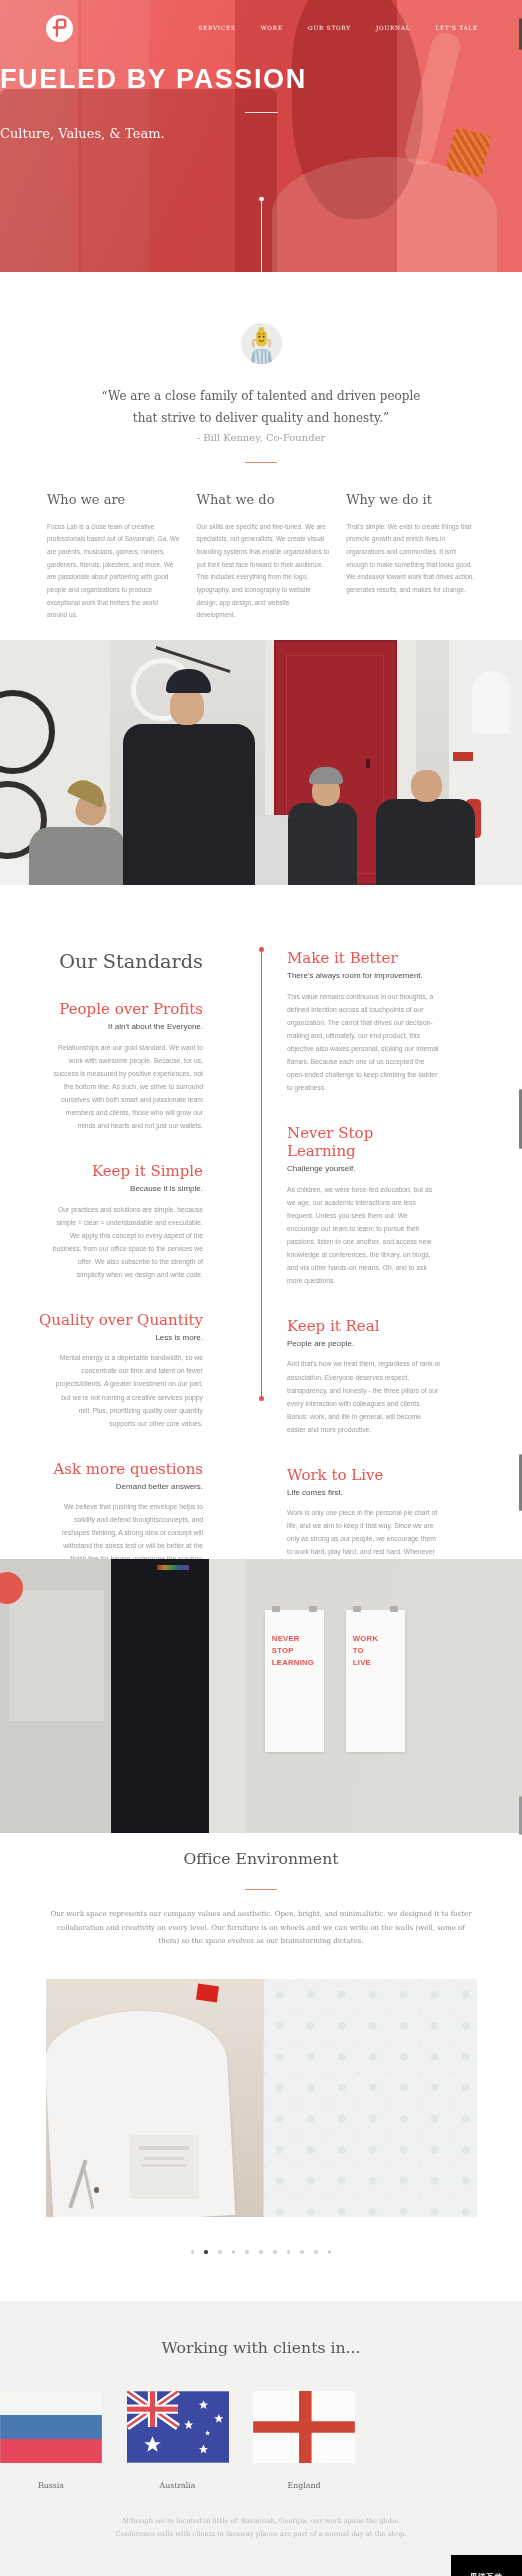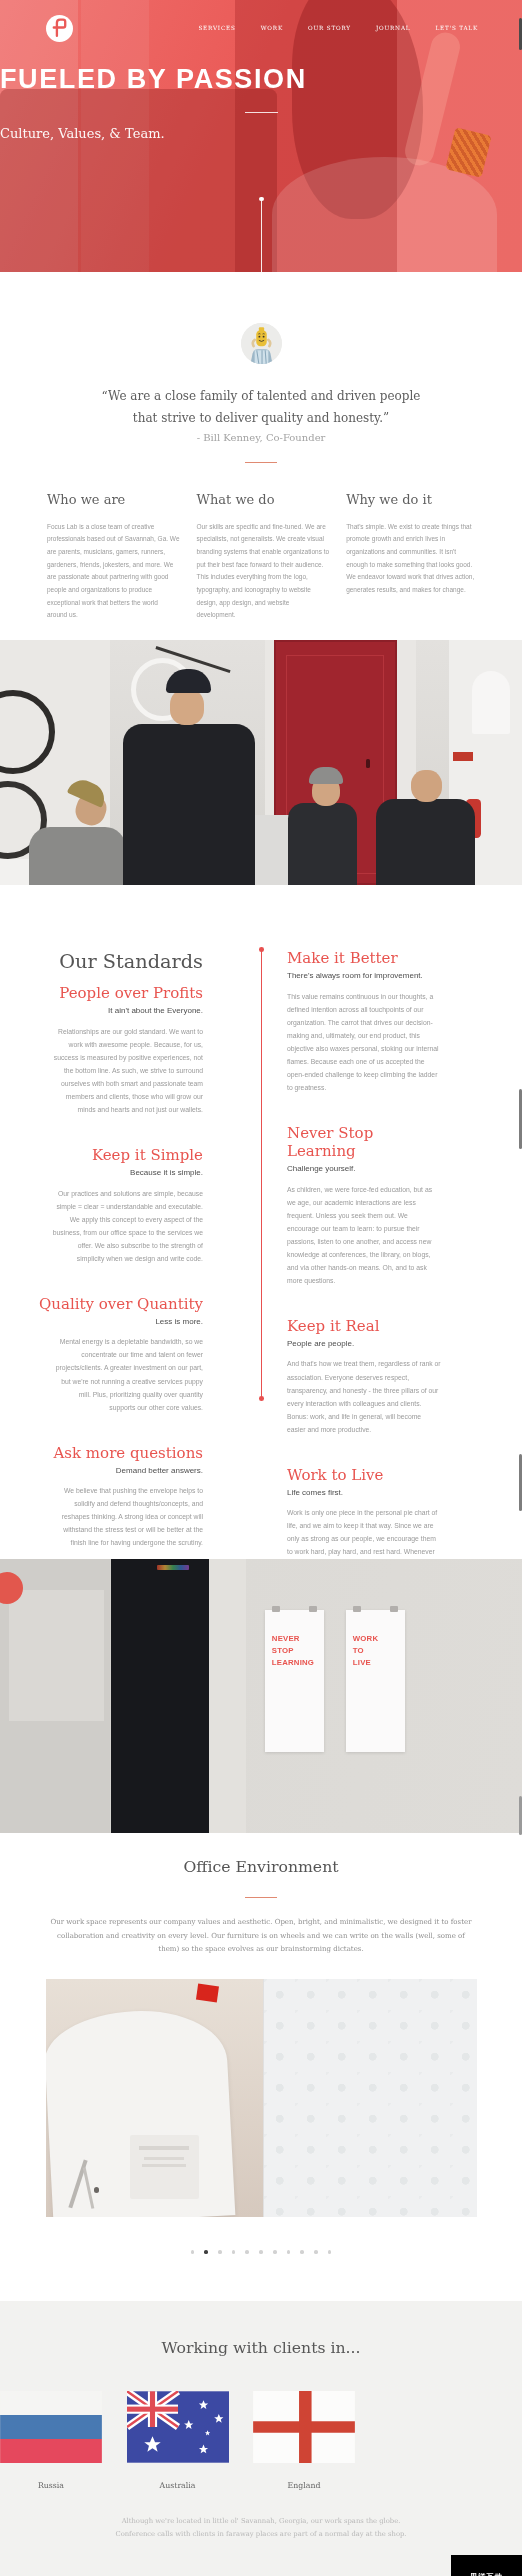--- a/index.html
+++ b/index.html
@@ -78,21 +78,21 @@
   .tp-bodyD { left:376px; top:159px; width:99px; height:86px; background:#26272b; border-radius:18px 18px 0 0; }
 
   
   .standards { position:relative; height:674px; background:#fff; padding-top:64px; }
   .std-line { position:absolute; left:261px; top:64px; width:1px; height:450px; background:#e8504f; }
   .std-line::before, .std-line::after { content:""; position:absolute; left:-1.8px; width:4.7px; height:4.7px; border-radius:50%; background:#e8504f; }
   .std-line::before { top:-2.1px; } .std-line::after { bottom:-2.1px; }
   .std-cols { display:flex; }
   .std-left { width:232px; text-align:right; padding-right:29px; }
   .std-right { width:154px; margin-left:55px; text-align:left; }
-  .std-title { font-family:"DejaVu Serif", serif; font-weight:normal; font-size:19.3px; line-height:1.35; color:#555; margin-bottom:9px; }
+  .std-title { font-family:"DejaVu Serif", serif; font-weight:normal; font-size:19.3px; line-height:1.35; color:#555; margin-bottom:25px; }
   .std-block { margin-bottom:30px; }
   .std-block h3 { font-family:"DejaVu Serif", serif; font-weight:normal; font-size:15px; color:#e8544f; margin-bottom:4.2px; }
   .std-block .tagline { font-size:8px; color:#4e4e4e; margin-bottom:9.4px; }
   .std-block p { font-size:6.8px; color:#9b9b9b; line-height:1.92; }
   .std-left .std-block p { width:152px; margin-left:auto; }
 
   
   .posters-photo { position:relative; width:522px; height:274px; overflow:hidden;
     background:linear-gradient(100deg,#c9c7c3,#dcdad6 40%,#dedcd8); }
   .posters-photo .shape { position:absolute; }
@@ -105,21 +105,21 @@
   .pp-light { left:209px; top:0; width:37px; height:274px; background:#e3e1dd; }
   .poster { position:absolute; top:51px; width:59px; height:142px; background:#fbfafa; box-shadow:0 1px 3.1px rgba(0,0,0,.12); }
   .poster .clip { position:absolute; top:-4.2px; width:7.8px; height:6.3px; background:#b2afac; border-radius:1px; }
   .poster .clip.c1 { left:7.3px; } .poster .clip.c2 { right:7.3px; }
   .poster .ptext { display:block; padding:23px 0 0 6.8px; font-size:7.8px; font-weight:bold; color:#e8544f;
     line-height:1.55; letter-spacing:0.2px; }
   .poster .ptext span { display:block; }
   .poster1 { left:265px; } .poster2 { left:346px; } .poster3 { left:427px; }
 
   
-  .office { height:146px; background:#fff; text-align:center; padding-top:24px; }
+  .office { height:146px; background:#fff; text-align:center; padding-top:16px; }
   .office h2 { font-family:"DejaVu Serif", serif; font-weight:normal; font-size:15.7px; color:#555; }
   .office .red-divider { margin:21px auto 18px; }
   .office p { font-family:"DejaVu Serif", serif; width:423px; margin:0 auto; font-size:7px; color:#8f8f8f; line-height:1.95; }
 
   
   .carousel { height:322px; background:#fff; }
   .car-img { position:relative; width:431px; height:238px; margin:0 auto; overflow:hidden; background:#e8e0d7; }
   .car-img .shape { position:absolute; }
   .ci-leftwall { left:0; top:0; width:217px; height:238px; background:linear-gradient(#e8e0d7,#d6c9be); }
   .ci-mailbox { left:2.1px; top:32px; width:182px; height:209px; background:#f4f3f1; border-radius:50% 50% 0 0 / 22% 26% 0 0; transform:rotate(-3deg); box-shadow:0 1.6px 5.2px rgba(0,0,0,.08); }

